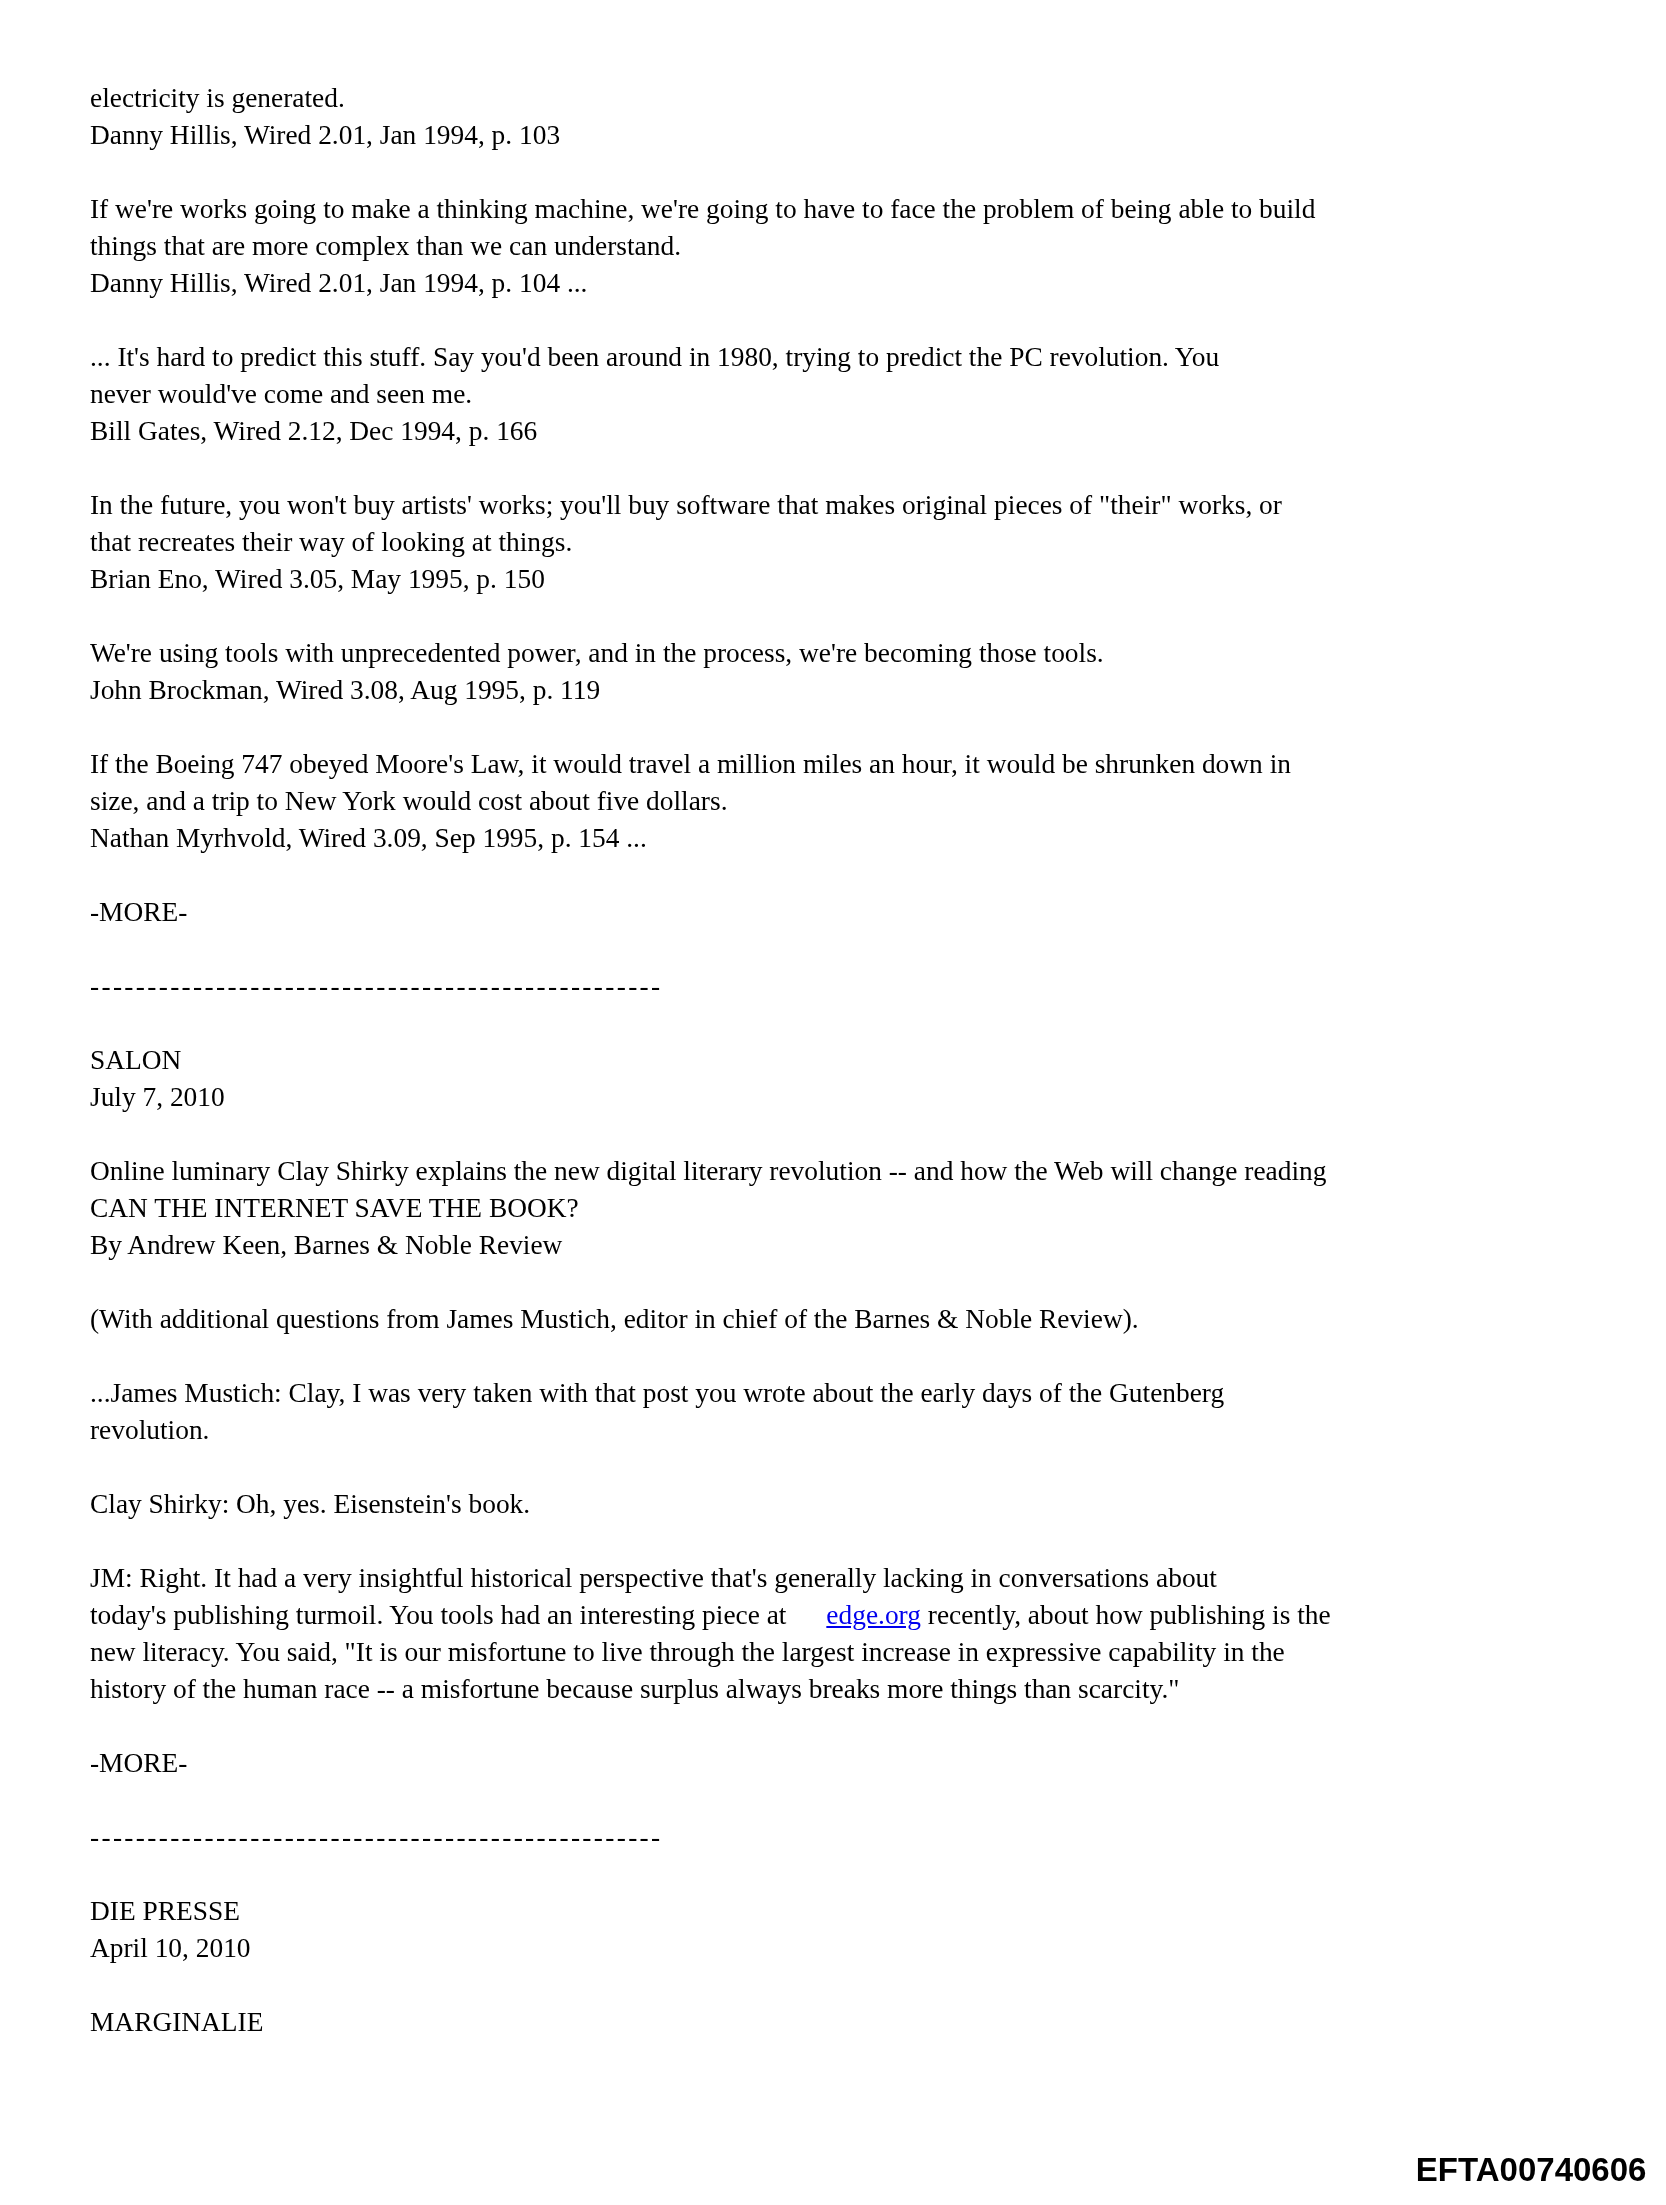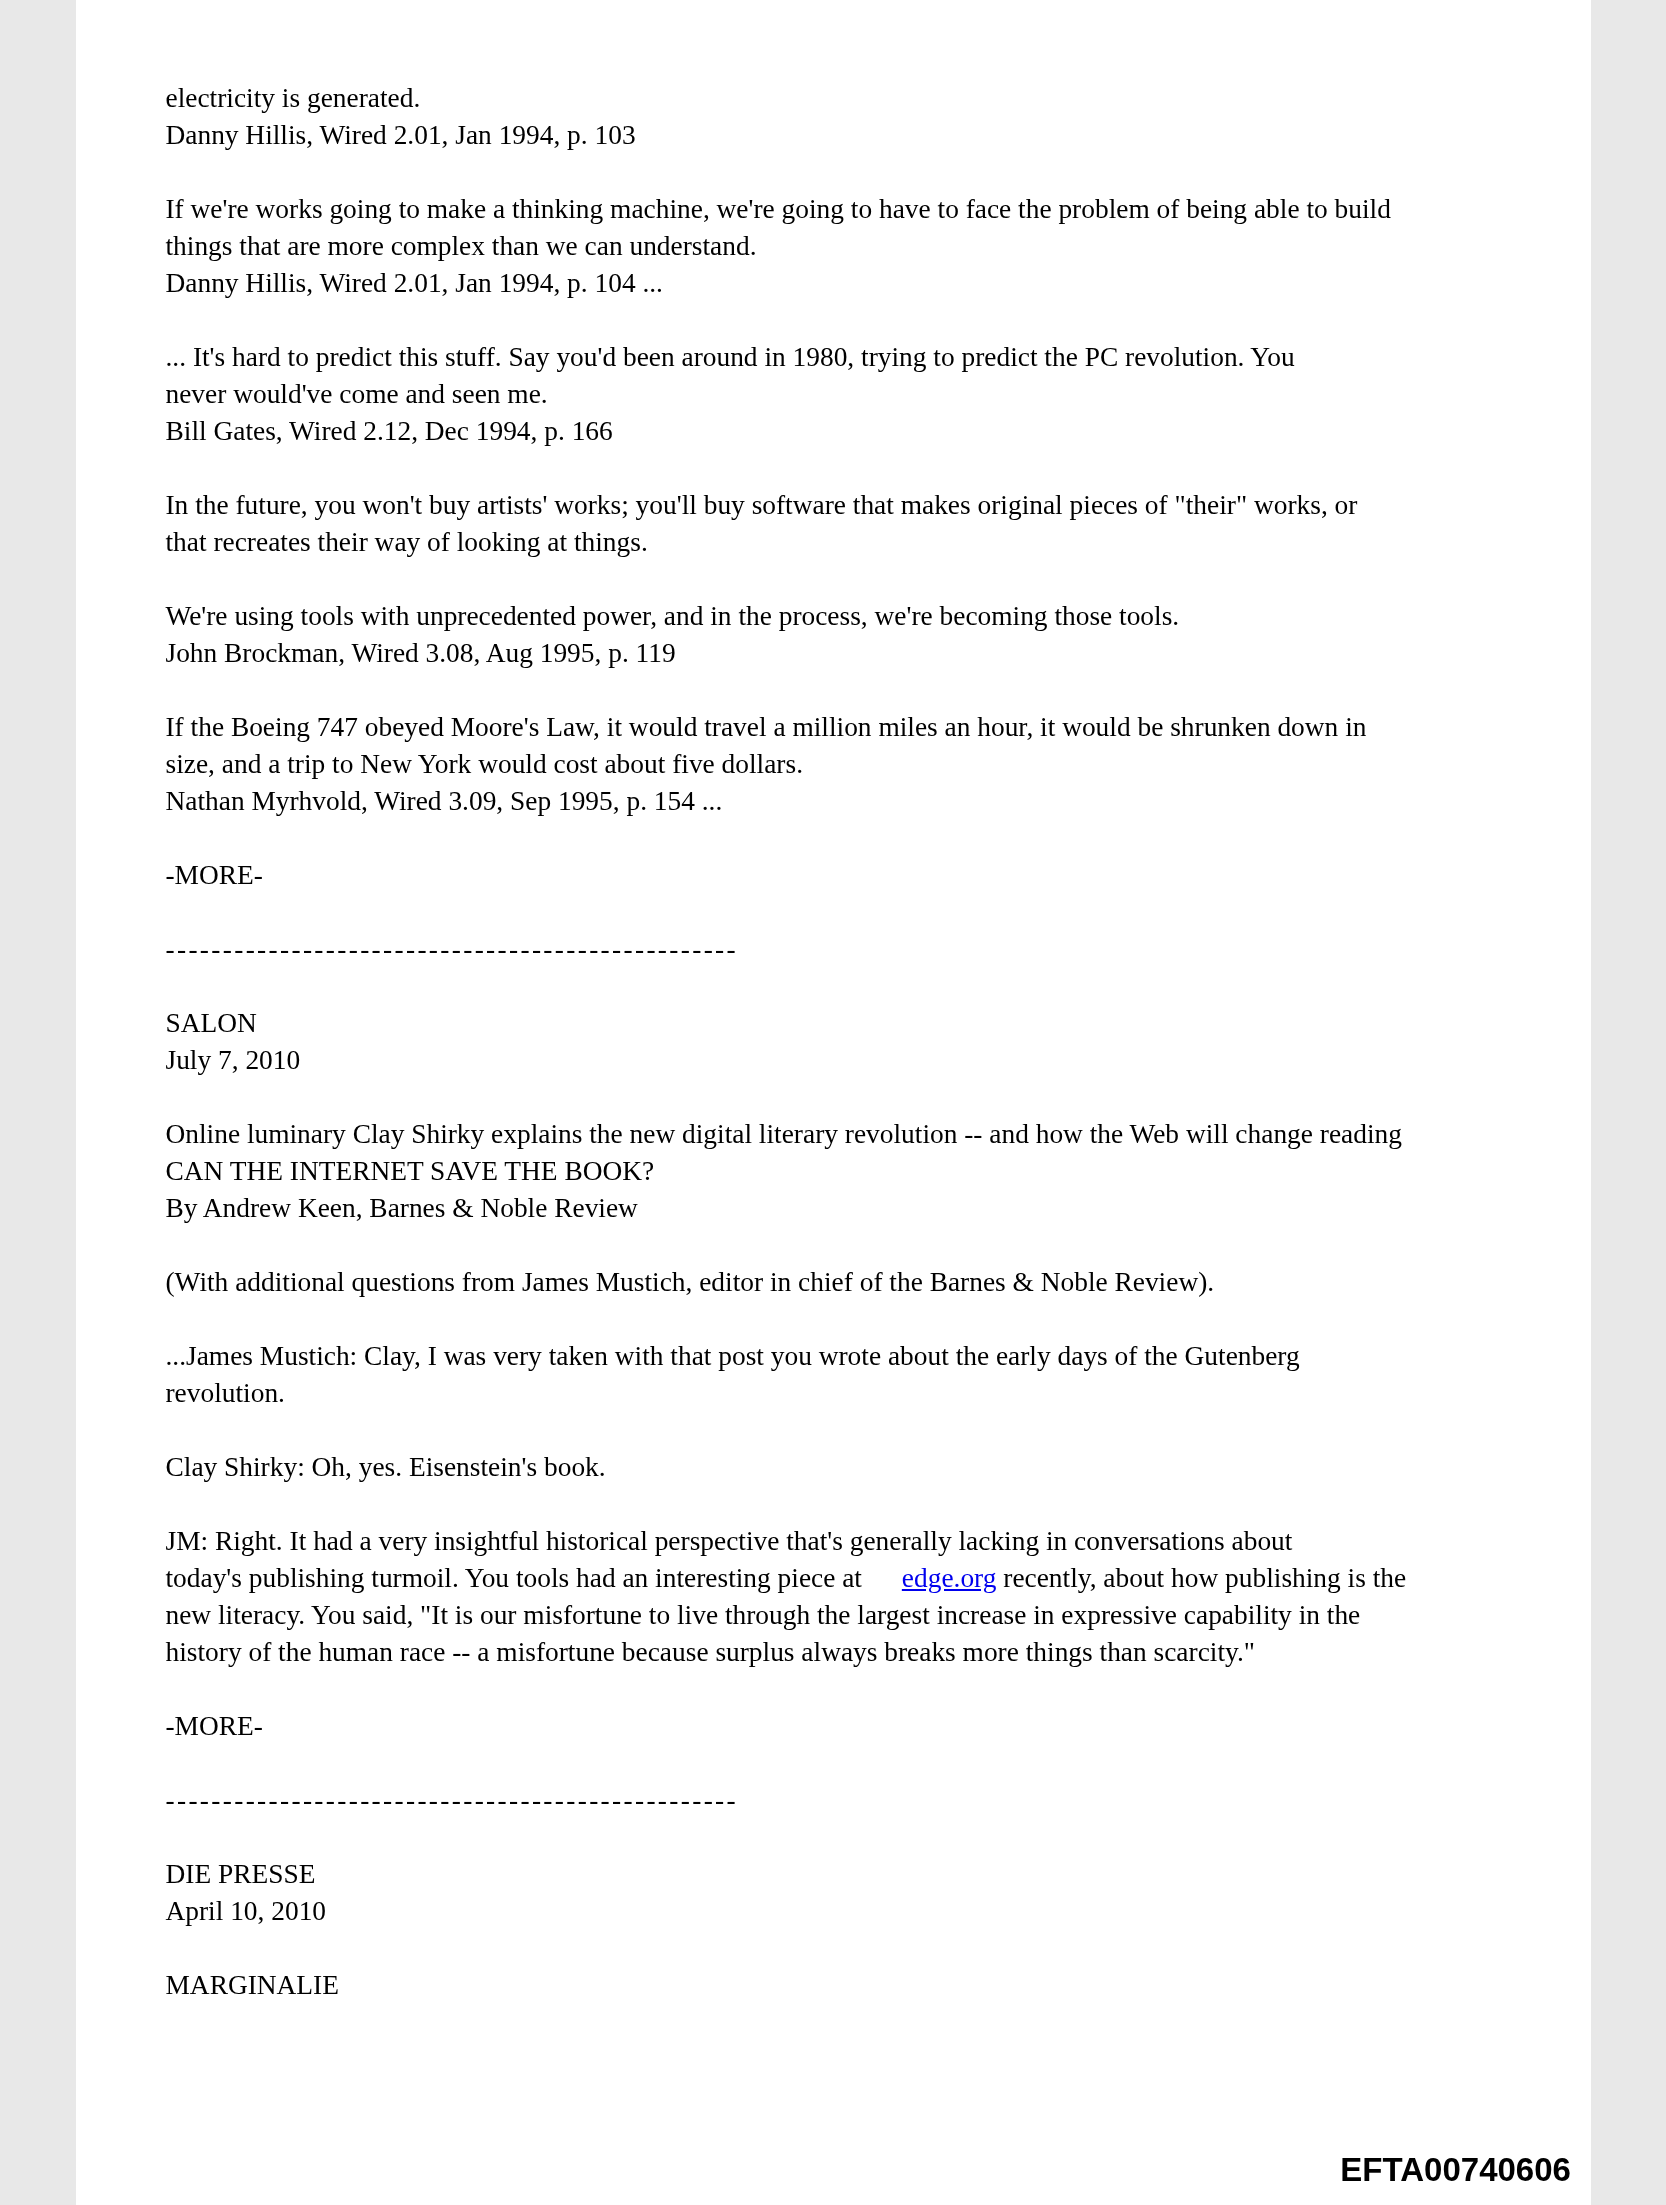--- a/index.html
+++ b/index.html
@@ -1,19 +1,19 @@
 <!DOCTYPE html>
 <html style="font-size:10.5px"><head>
 <meta charset="utf-8">
 <title>Document</title>
 <style>
   html, body { margin: 0; padding: 0; background: #e8e8e8; }
   .page {
     position: relative;
-    width: 1515px;
+    width: 1666px;
     height: 2205px;
     margin: 0 auto;
     background: #ffffff;
     color: #000000;
     font-family: "Liberation Serif", "DejaVu Serif", serif;
     font-size: 27.4px;
     line-height: 37px;
     overflow: hidden;
   }
   .doc {
@@ -56,20 +56,21 @@
 
     <section class="block">
       <div class="line">... It's hard to predict this stuff. Say you'd been around in 1980, trying to predict the PC revolution. You</div>
       <div class="line">never would've come and seen me.</div>
       <div class="line">Bill Gates, Wired 2.12, Dec 1994, p. 166</div>
     </section>
 
     <section class="block">
       <div class="line">In the future, you won't buy artists' works; you'll buy software that makes original pieces of "their" works, or</div>
       <div class="line">that recreates their way of looking at things.</div>
+      <div class="line">Brian Eno, Wired 3.05, May 1995, p. 150</div>
     </section>
 
     <section class="block">
       <div class="line">We're using tools with unprecedented power, and in the process, we're becoming those tools.</div>
       <div class="line">John Brockman, Wired 3.08, Aug 1995, p. 119</div>
     </section>
 
     <section class="block">
       <div class="line">If the Boeing 747 obeyed Moore's Law, it would travel a million miles an hour, it would be shrunken down in</div>
       <div class="line">size, and a trip to New York would cost about five dollars.</div>

